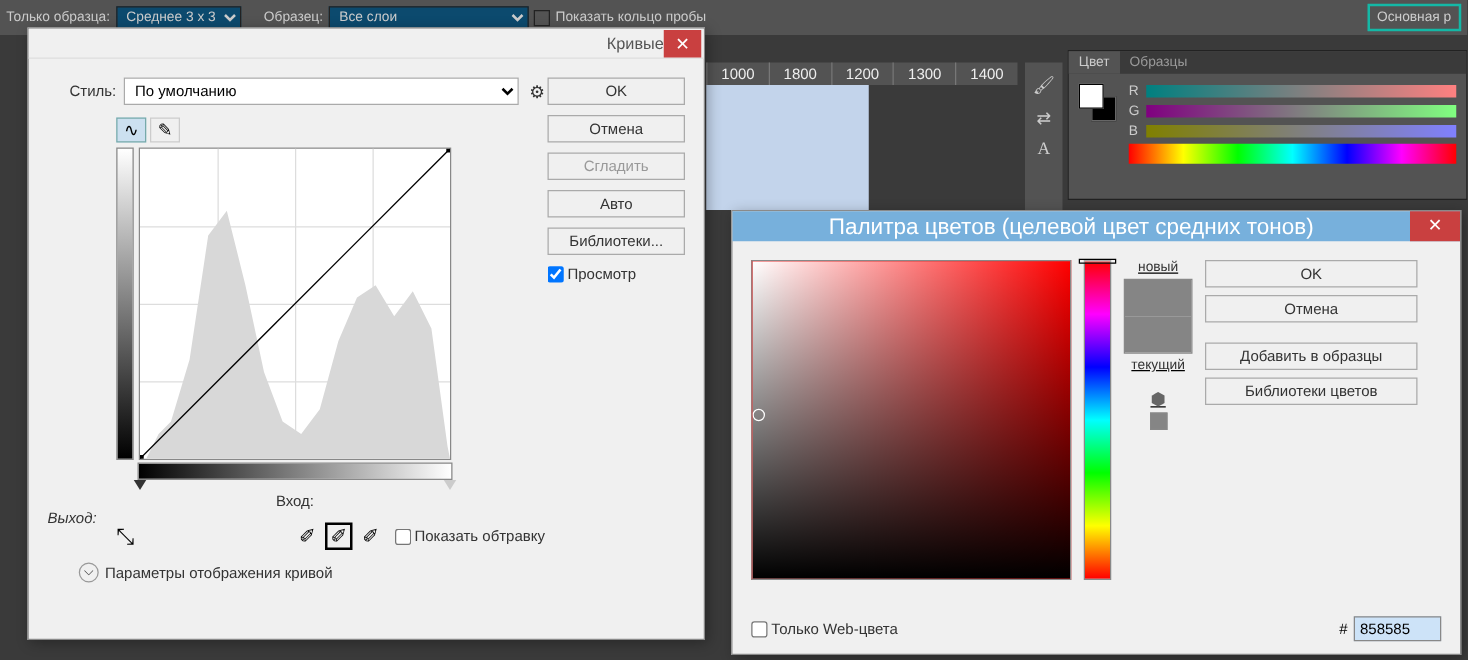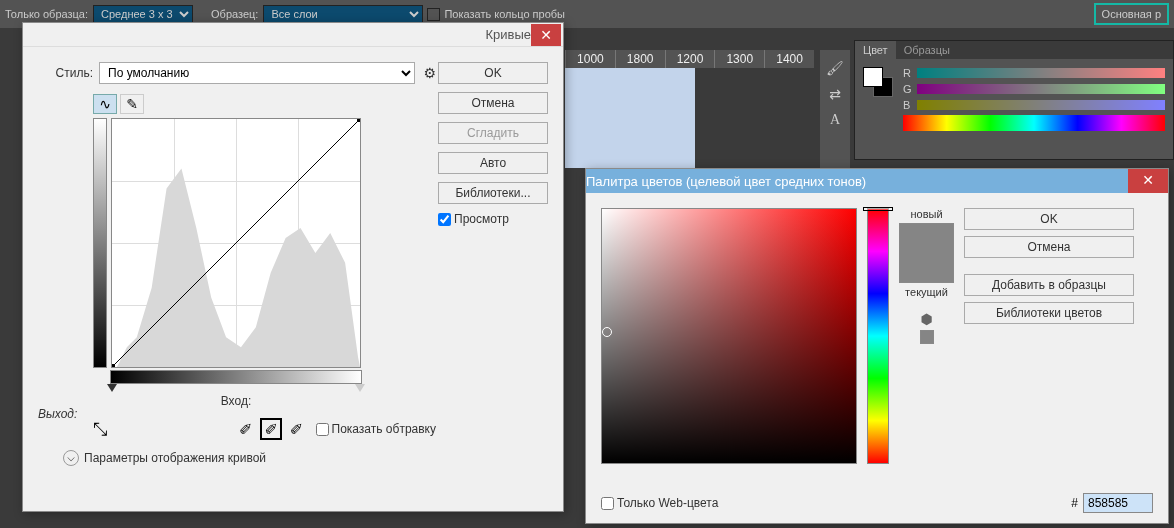--- a/index.html
+++ b/index.html
@@ -76,30 +76,30 @@
   .checkbox-lbl input { width: 13px; height: 13px; }
   
   .expand-row { display: flex; align-items: center; gap: 5px; color: #333; margin-left: 25px; }
   .expand-row .chev { border: 1px solid #999; border-radius: 50%; width: 16px; height: 16px; text-align: center; line-height: 14px; font-size: 10px; }
   
   .btn { display: block; width: 100%; padding: 3px 0; text-align: center; border: 1px solid #aaa; background: #f0f0f0; margin-bottom: 8px; color: #333; cursor: pointer; }
   
   
   .picker { position: absolute; left: 585px; top: 168px; width: 584px; height: 356px; background: #f0f0f0; border: 1px solid #8a8a8a; box-shadow: 2px 2px 10px rgba(0,0,0,0.3); }
   .titlebar2 { height: 24px; background: #77b0dc; display: flex; align-items: center; }
-  .titlebar2 .title { flex: 1; font-size: 13px; color: #fff; }
+  .titlebar2 .title { flex: 1; text-align: center; font-size: 18px; color: #fff; }
   .titlebar2 .close { width: 40px; height: 24px; background: #c94040; color: #fff; text-align: center; line-height: 22px; font-size: 14px; }
   .picker-body { padding: 15px; display: flex; gap: 10px; }
   .sv-box { width: 256px; height: 256px; position: relative; border: 1px solid #888; background: red; overflow: hidden; }
   .sv-white { position: absolute; inset: 0; background: linear-gradient(to right, #fff, transparent); }
   .sv-black { position: absolute; inset: 0; background: linear-gradient(to top, #000, transparent); }
   .sv-cursor { position: absolute; width: 10px; height: 10px; border: 1px solid #fff; border-radius: 50%; left: 0; top: 118px; }
   .hue-bar { width: 22px; height: 256px; border: 1px solid #888; background: linear-gradient(to bottom, red, magenta, blue, cyan, lime, yellow, red); position: relative; }
   .hue-cursor { position: absolute; left: -5px; right: -5px; top: -2px; height: 4px; border: 1px solid #000; background: rgba(255,255,255,0.3); }
-  .swatch-col { display: flex; flex-direction: column; align-items: center; gap: 3px; }
+  .swatch-col { display: flex; flex-direction: column; align-items: center; gap: 3px; text-decoration: underline; }
   .swatch-box { width: 55px; height: 60px; border: 1px solid #888; display: flex; flex-direction: column; }
   .swatch-box .half { flex: 1; background: #858585; }
   .small-lbl { font-size: 11px; color: #333; }
   .cube-icon { font-size: 14px; color: #666; margin-top: 10px; }
   .tiny-sq { width: 14px; height: 14px; border: 1px solid #888; background: #858585; }
   
   .picker-right { width: 170px; }
   .picker-right .btn { margin-bottom: 6px; }
   
   .picker-bottom { position: absolute; bottom: 10px; left: 15px; right: 15px; display: flex; }

